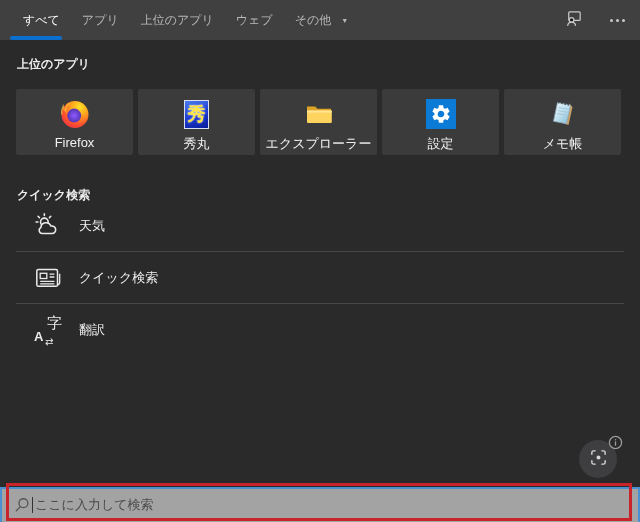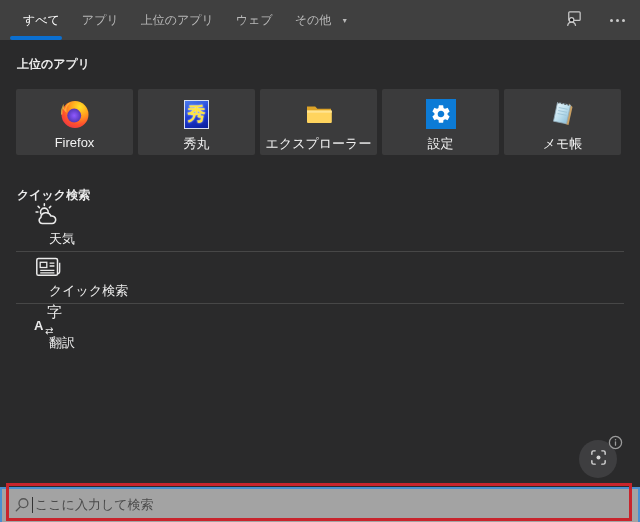--- a/index.html
+++ b/index.html
@@ -47,23 +47,22 @@
     width:25px; height:29px; border:1px solid #d8e0ef;
     background:linear-gradient(160deg,#4a7cf0 0%,#1c38cf 55%,#0a1f9a 100%);
     display:flex; align-items:center; justify-content:center;
   }
   .hidemaru-box span { color:#ffe53d; font-size:18px; font-weight:bold; line-height:1; text-shadow:0 0 2px #ffffff; }
   .settings-box { width:30px; height:30px; background:#0c7bd6; display:flex; align-items:center; justify-content:center; }
 
   
   .quick-rows { position:absolute; left:0; top:200px; width:640px; }
   .qrow {
-    height:51px; display:flex; padding-left:33px; cursor:default;
+    height:51px; display:flex; align-items:center; padding-left:33px; cursor:default;
     margin:0 16px 0 0;
-    flex-direction:column;
   }
   .qrow-divider { height:1px; background:#474747; margin:0 16px; }
   .qrow .qic { width:30px; height:30px; display:flex; align-items:center; justify-content:center; }
   .qrow .qlbl { margin-left:16px; font-size:13px; color:#f0f0f0; }
 
   .translate-ic { position:relative; width:28px; height:28px; }
   .translate-ic .g-kanji { position:absolute; right:0; top:-2px; font-size:15px; color:#ebebeb; }
   .translate-ic .g-a { position:absolute; left:0; bottom:0; font-size:13px; font-weight:bold; color:#ebebeb; }
   .translate-ic .g-arr { position:absolute; left:11px; bottom:-3px; font-size:10px; color:#ebebeb; }
 

